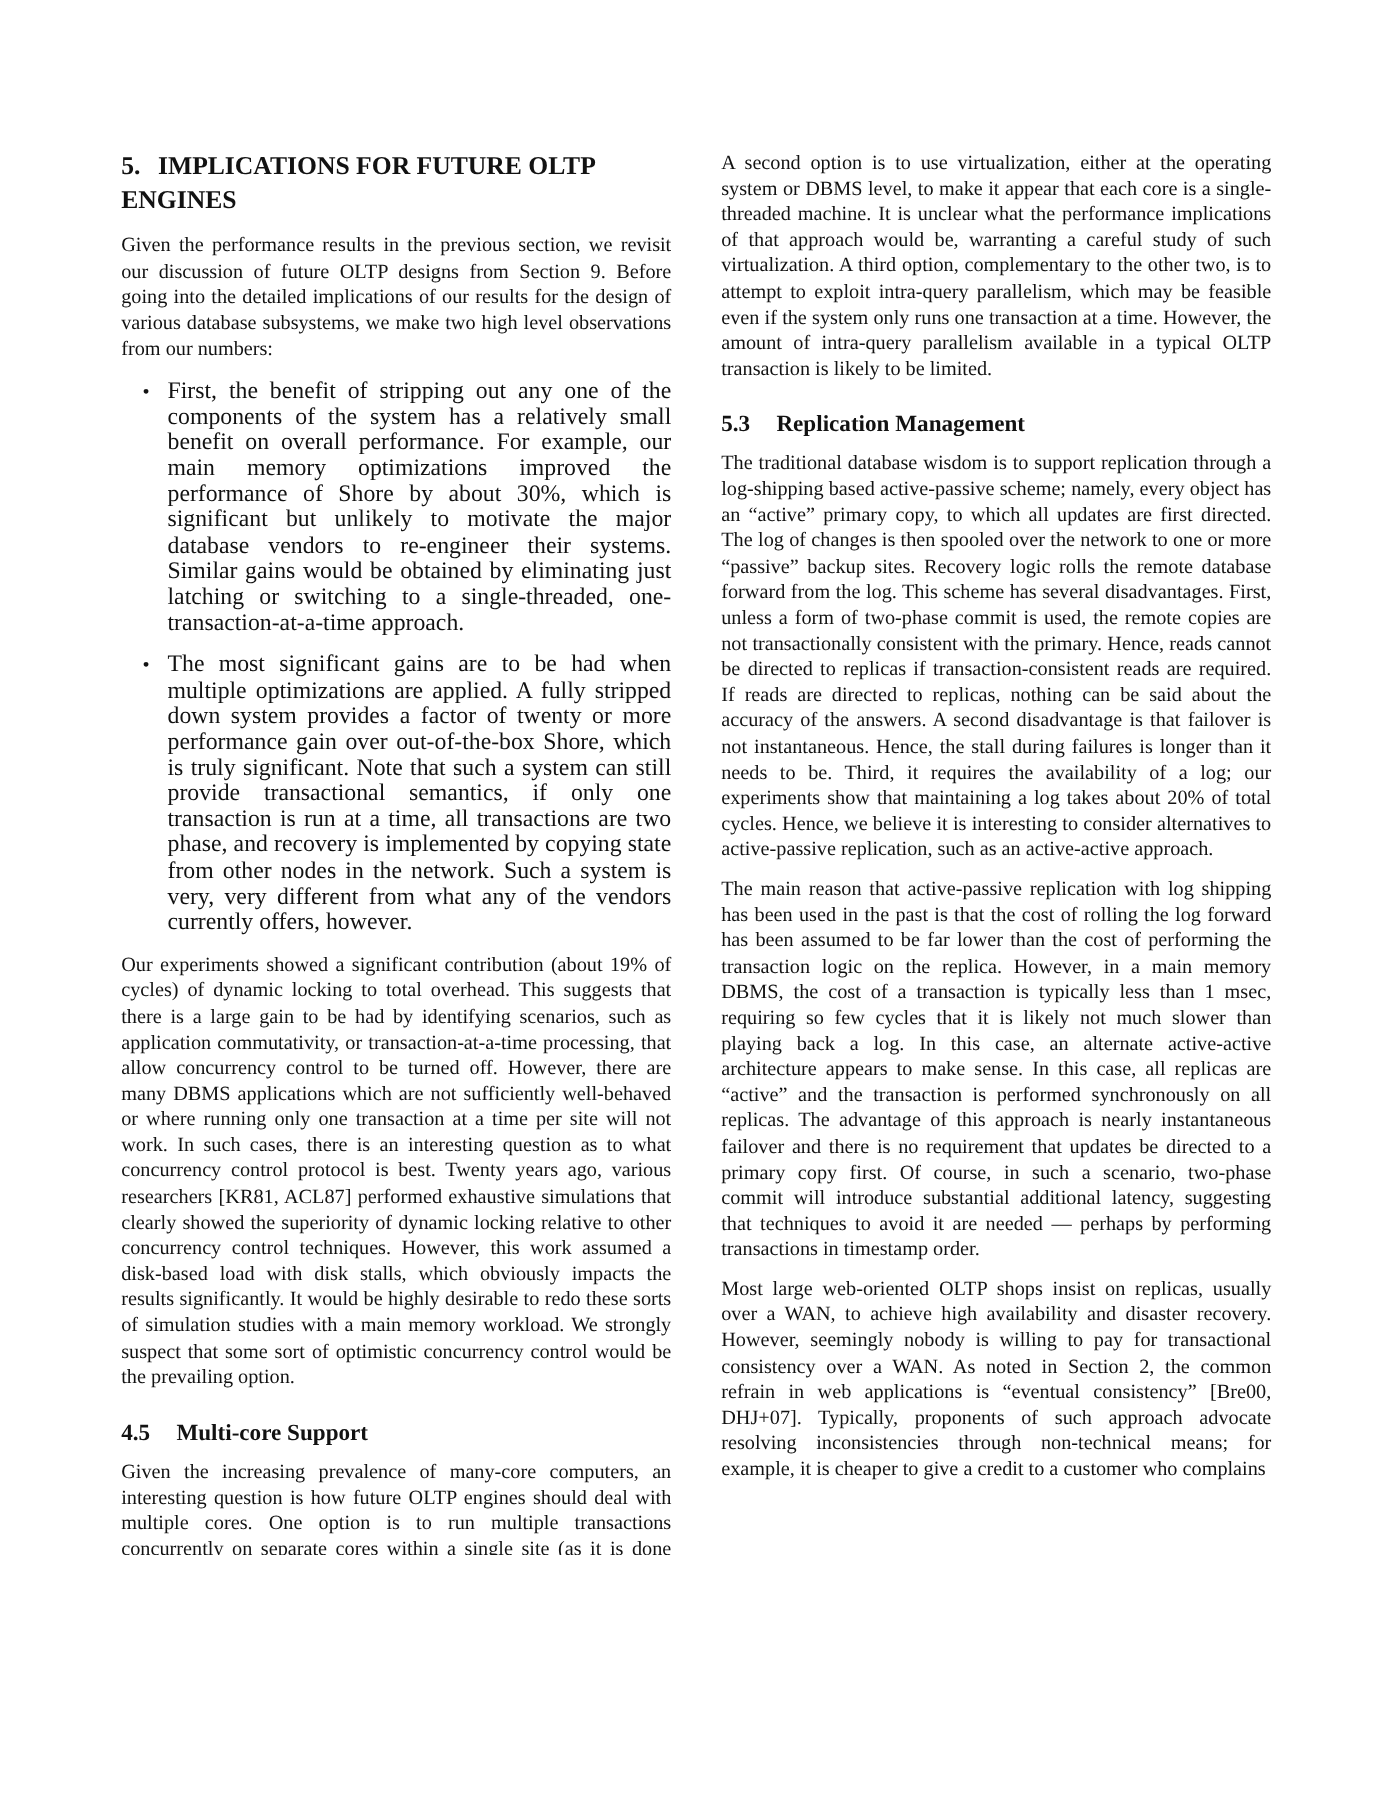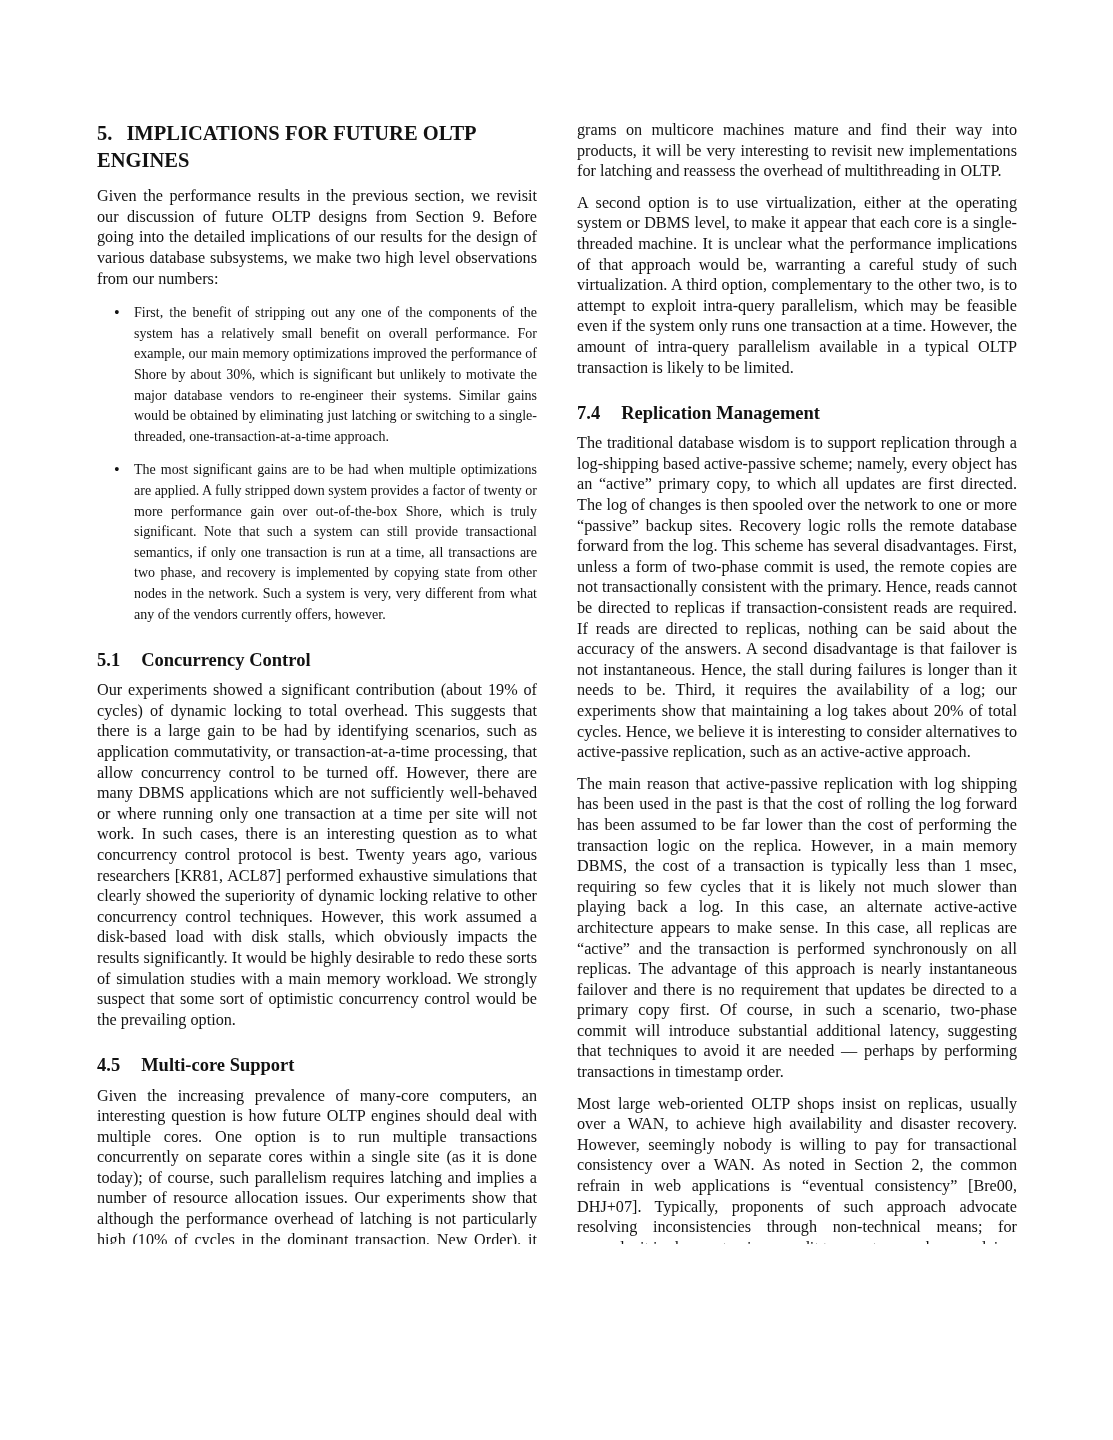--- a/index.html
+++ b/index.html
@@ -61,21 +61,21 @@
   }
   .bullet-marker {
     width: 20px;
     flex: 0 0 20px;
     margin-left: 17px;
     font-size: 16.2px;
     line-height: 20.6px;
   }
   .bullet-text {
     flex: 1 1 auto;
-    font-size: 14px;
+    font-size: 19px;
     line-height: 20.6px;
     text-align: justify;
   }
 </style>
 </head>
 <body>
 
 <div class="page">
   <div class="columns">
 
@@ -91,39 +91,35 @@
         <div class="bullet-item">
           <span class="bullet-marker">•</span>
           <span class="bullet-text">First, the benefit of stripping out any one of the components of the system has a relatively small benefit on overall performance. For example, our main memory optimizations improved the performance of Shore by about 30%, which is significant but unlikely to motivate the major database vendors to re-engineer their systems. Similar gains would be obtained by eliminating just latching or switching to a single-threaded, one-transaction-at-a-time approach.</span>
         </div>
         <div class="bullet-item">
           <span class="bullet-marker">•</span>
           <span class="bullet-text">The most significant gains are to be had when multiple optimizations are applied. A fully stripped down system provides a factor of twenty or more performance gain over out-of-the-box Shore, which is truly significant. Note that such a system can still provide transactional semantics, if only one transaction is run at a time, all transactions are two phase, and recovery is implemented by copying state from other nodes in the network. Such a system is very, very different from what any of the vendors currently offers, however.</span>
         </div>
       </div>
 
-      <h2 class="h-sub">
-        <span class="sec-num">5.1</span><span>Concurrency Control</span>
-      </h2>
       <p class="para">Our experiments showed a significant contribution (about 19% of cycles) of dynamic locking to total overhead. This suggests that there is a large gain to be had by identifying scenarios, such as application commutativity, or transaction-at-a-time processing, that allow concurrency control to be turned off. However, there are many DBMS applications which are not sufficiently well-behaved or where running only one transaction at a time per site will not work. In such cases, there is an interesting question as to what concurrency control protocol is best. Twenty years ago, various researchers [KR81, ACL87] performed exhaustive simulations that clearly showed the superiority of dynamic locking relative to other concurrency control techniques. However, this work assumed a disk-based load with disk stalls, which obviously impacts the results significantly. It would be highly desirable to redo these sorts of simulation studies with a main memory workload. We strongly suspect that some sort of optimistic concurrency control would be the prevailing option.</p>
 
       <h2 class="h-sub">
         <span class="sec-num">4.5</span><span>Multi-core Support</span>
       </h2>
       <p class="para">Given the increasing prevalence of many-core computers, an interesting question is how future OLTP engines should deal with multiple cores. One option is to run multiple transactions concurrently on separate cores within a single site (as it is done today); of course, such parallelism requires latching and implies a number of resource allocation issues. Our experiments show that although the performance overhead of latching is not particularly high (10% of cycles in the dominant transaction, New Order), it still remains an obstacle in achieving significant performance improvements in OLTP. As technologies (such as transactional memory [HM93]) for efficiently running highly concurrent pro-</p>
 
     </div>
 
     <div class="col">
 
-      <p class="para">grams on multicore machines mature and find their way into products, it will be very interesting to revisit new implementations for latching and reassess the overhead of multithreading in OLTP.</p>
       <p class="para">A second option is to use virtualization, either at the operating system or DBMS level, to make it appear that each core is a single-threaded machine. It is unclear what the performance implications of that approach would be, warranting a careful study of such virtualization. A third option, complementary to the other two, is to attempt to exploit intra-query parallelism, which may be feasible even if the system only runs one transaction at a time. However, the amount of intra-query parallelism available in a typical OLTP transaction is likely to be limited.</p>
 
       <h2 class="h-sub">
-        <span class="sec-num">7.4</span><span>Replication Management</span>
+        <span class="sec-num">5.3</span><span>Replication Management</span>
       </h2>
       <p class="para">The traditional database wisdom is to support replication through a log-shipping based active-passive scheme; namely, every object has an “active” primary copy, to which all updates are first directed. The log of changes is then spooled over the network to one or more “passive” backup sites. Recovery logic rolls the remote database forward from the log. This scheme has several disadvantages. First, unless a form of two-phase commit is used, the remote copies are not transactionally consistent with the primary. Hence, reads cannot be directed to replicas if transaction-consistent reads are required. If reads are directed to replicas, nothing can be said about the accuracy of the answers. A second disadvantage is that failover is not instantaneous. Hence, the stall during failures is longer than it needs to be. Third, it requires the availability of a log; our experiments show that maintaining a log takes about 20% of total cycles. Hence, we believe it is interesting to consider alternatives to active-passive replication, such as an active-active approach.</p>
       <p class="para">The main reason that active-passive replication with log shipping has been used in the past is that the cost of rolling the log forward has been assumed to be far lower than the cost of performing the transaction logic on the replica. However, in a main memory DBMS, the cost of a transaction is typically less than 1 msec, requiring so few cycles that it is likely not much slower than playing back a log. In this case, an alternate active-active architecture appears to make sense. In this case, all replicas are “active” and the transaction is performed synchronously on all replicas. The advantage of this approach is nearly instantaneous failover and there is no requirement that updates be directed to a primary copy first. Of course, in such a scenario, two-phase commit will introduce substantial additional latency, suggesting that techniques to avoid it are needed — perhaps by performing transactions in timestamp order.</p>
 
       <p class="para">Most large web-oriented OLTP shops insist on replicas, usually over a WAN, to achieve high availability and disaster recovery. However, seemingly nobody is willing to pay for transactional consistency over a WAN. As noted in Section 2, the common refrain in web applications is “eventual consistency” [Bre00, DHJ+07]. Typically, proponents of such approach advocate resolving inconsistencies through non-technical means; for example, it is cheaper to give a credit to a customer who complains</p>
 
     </div>
 
   </div>
 </div>

